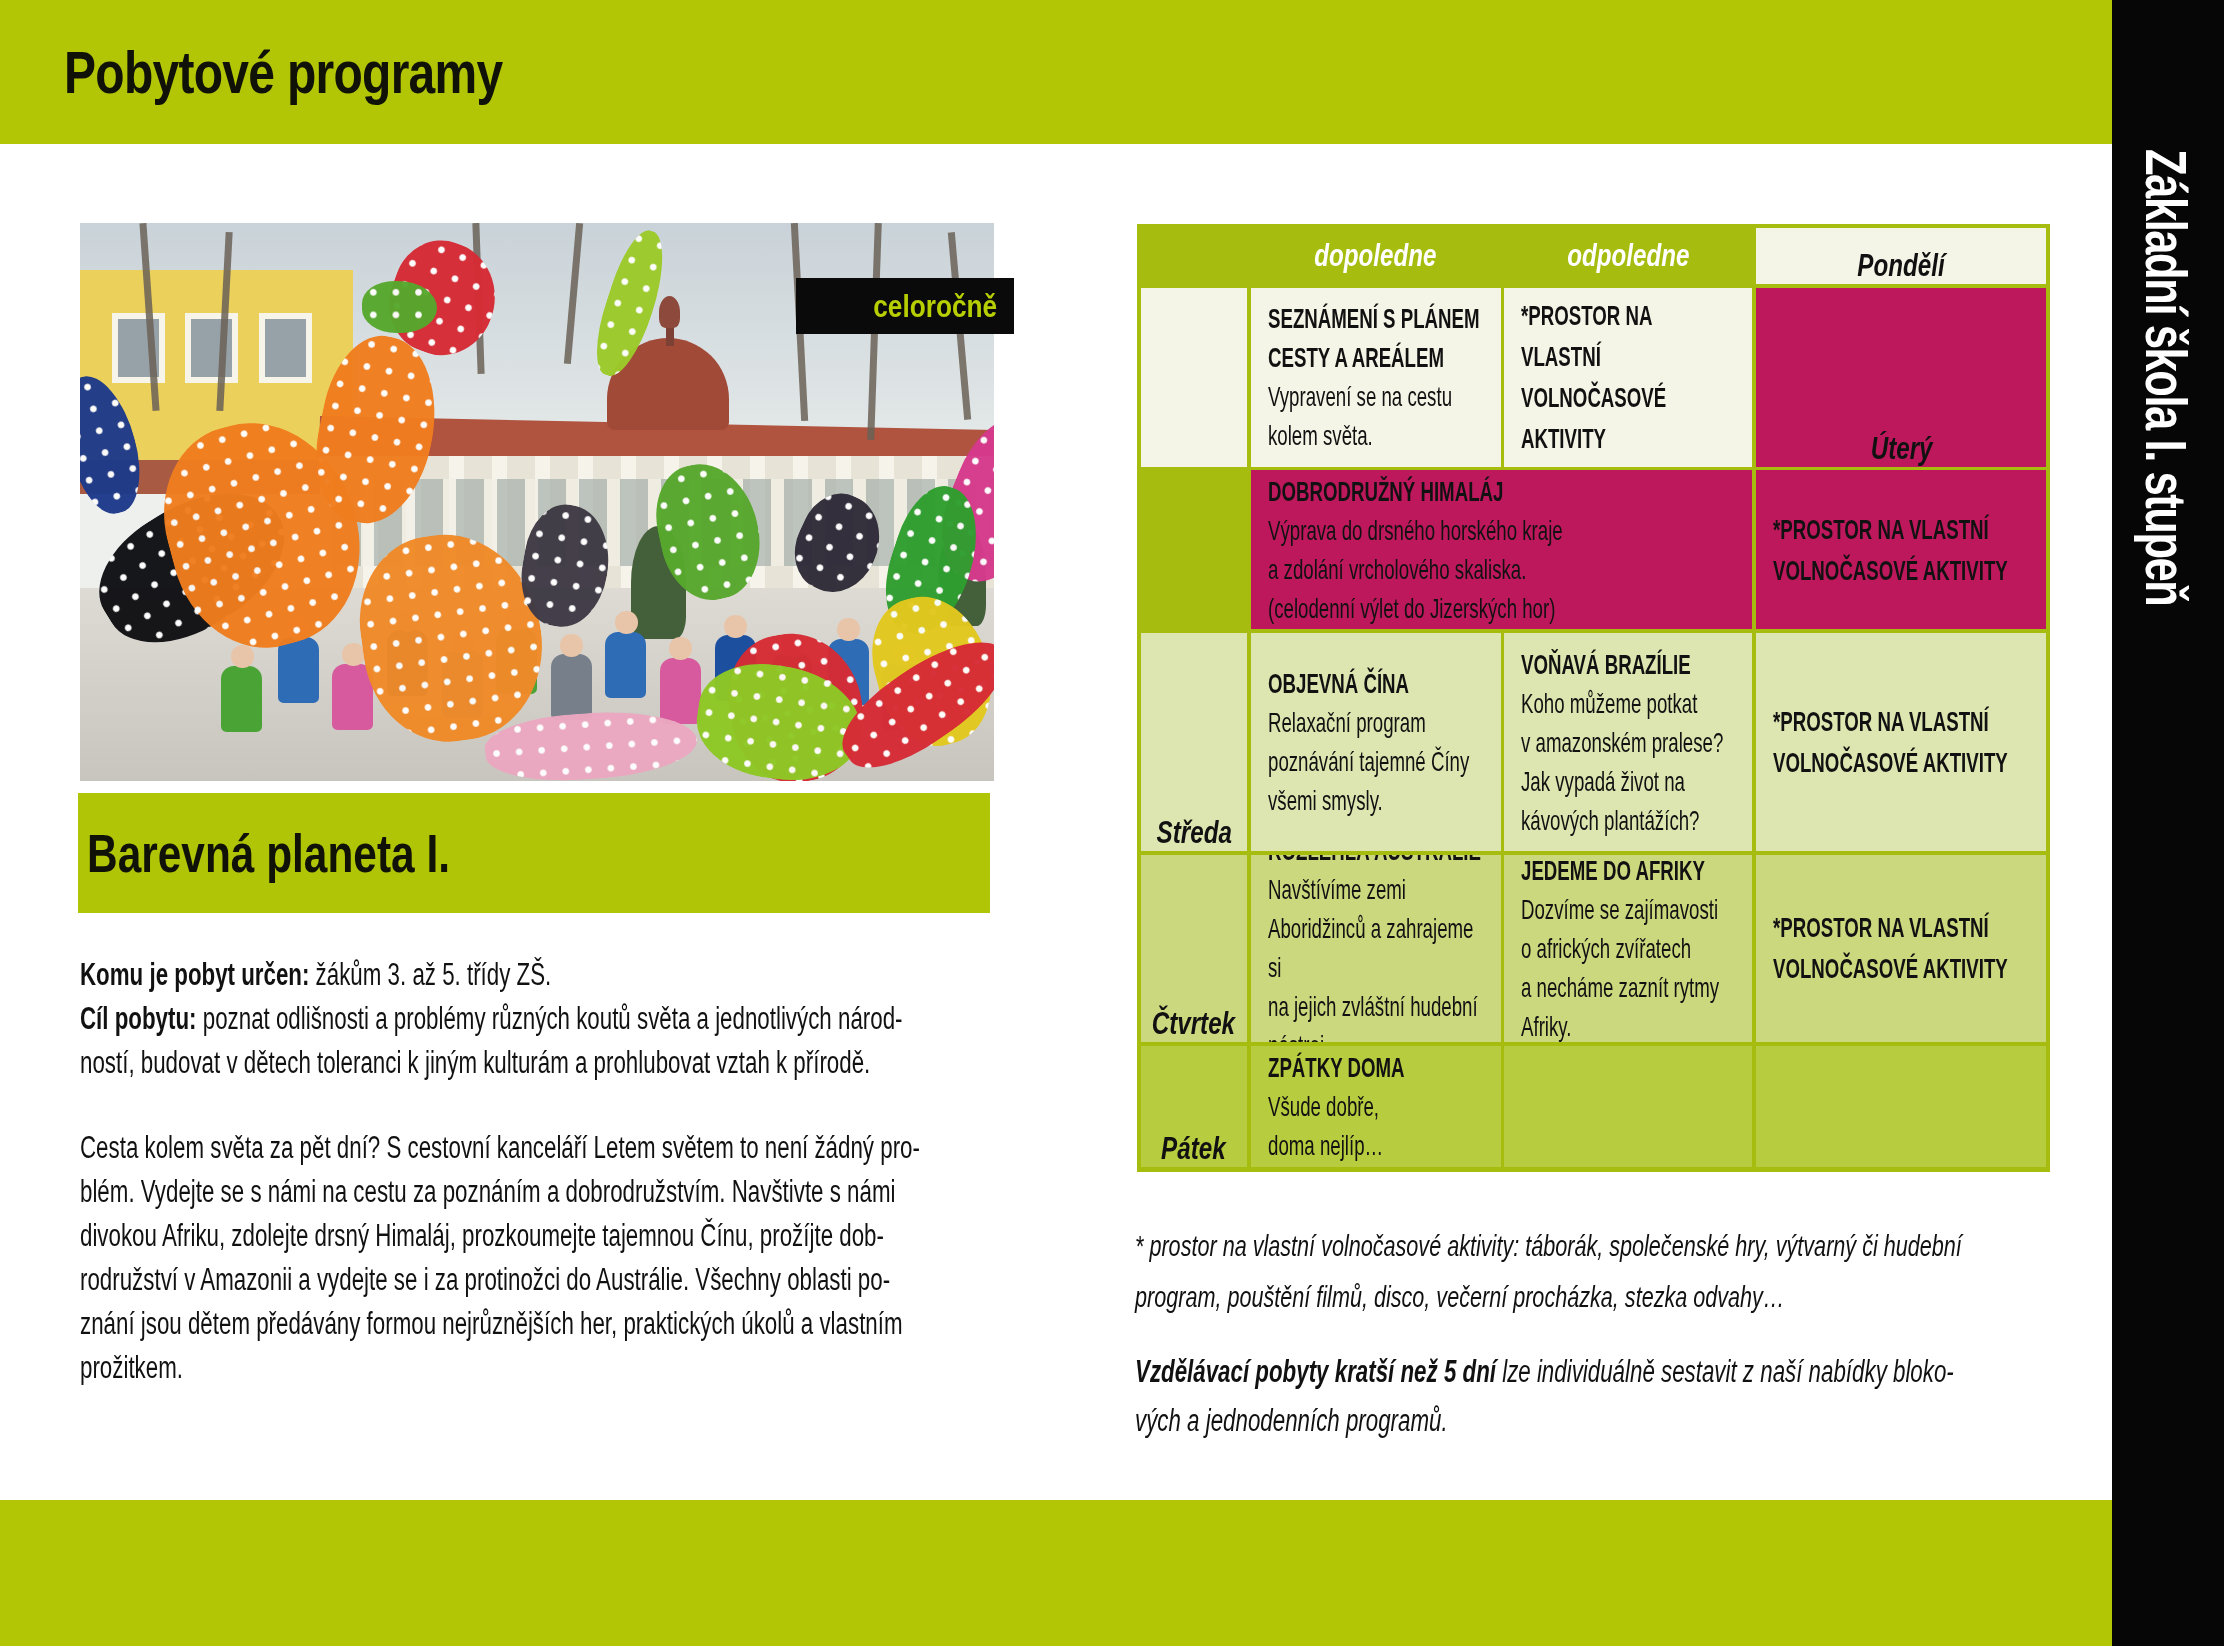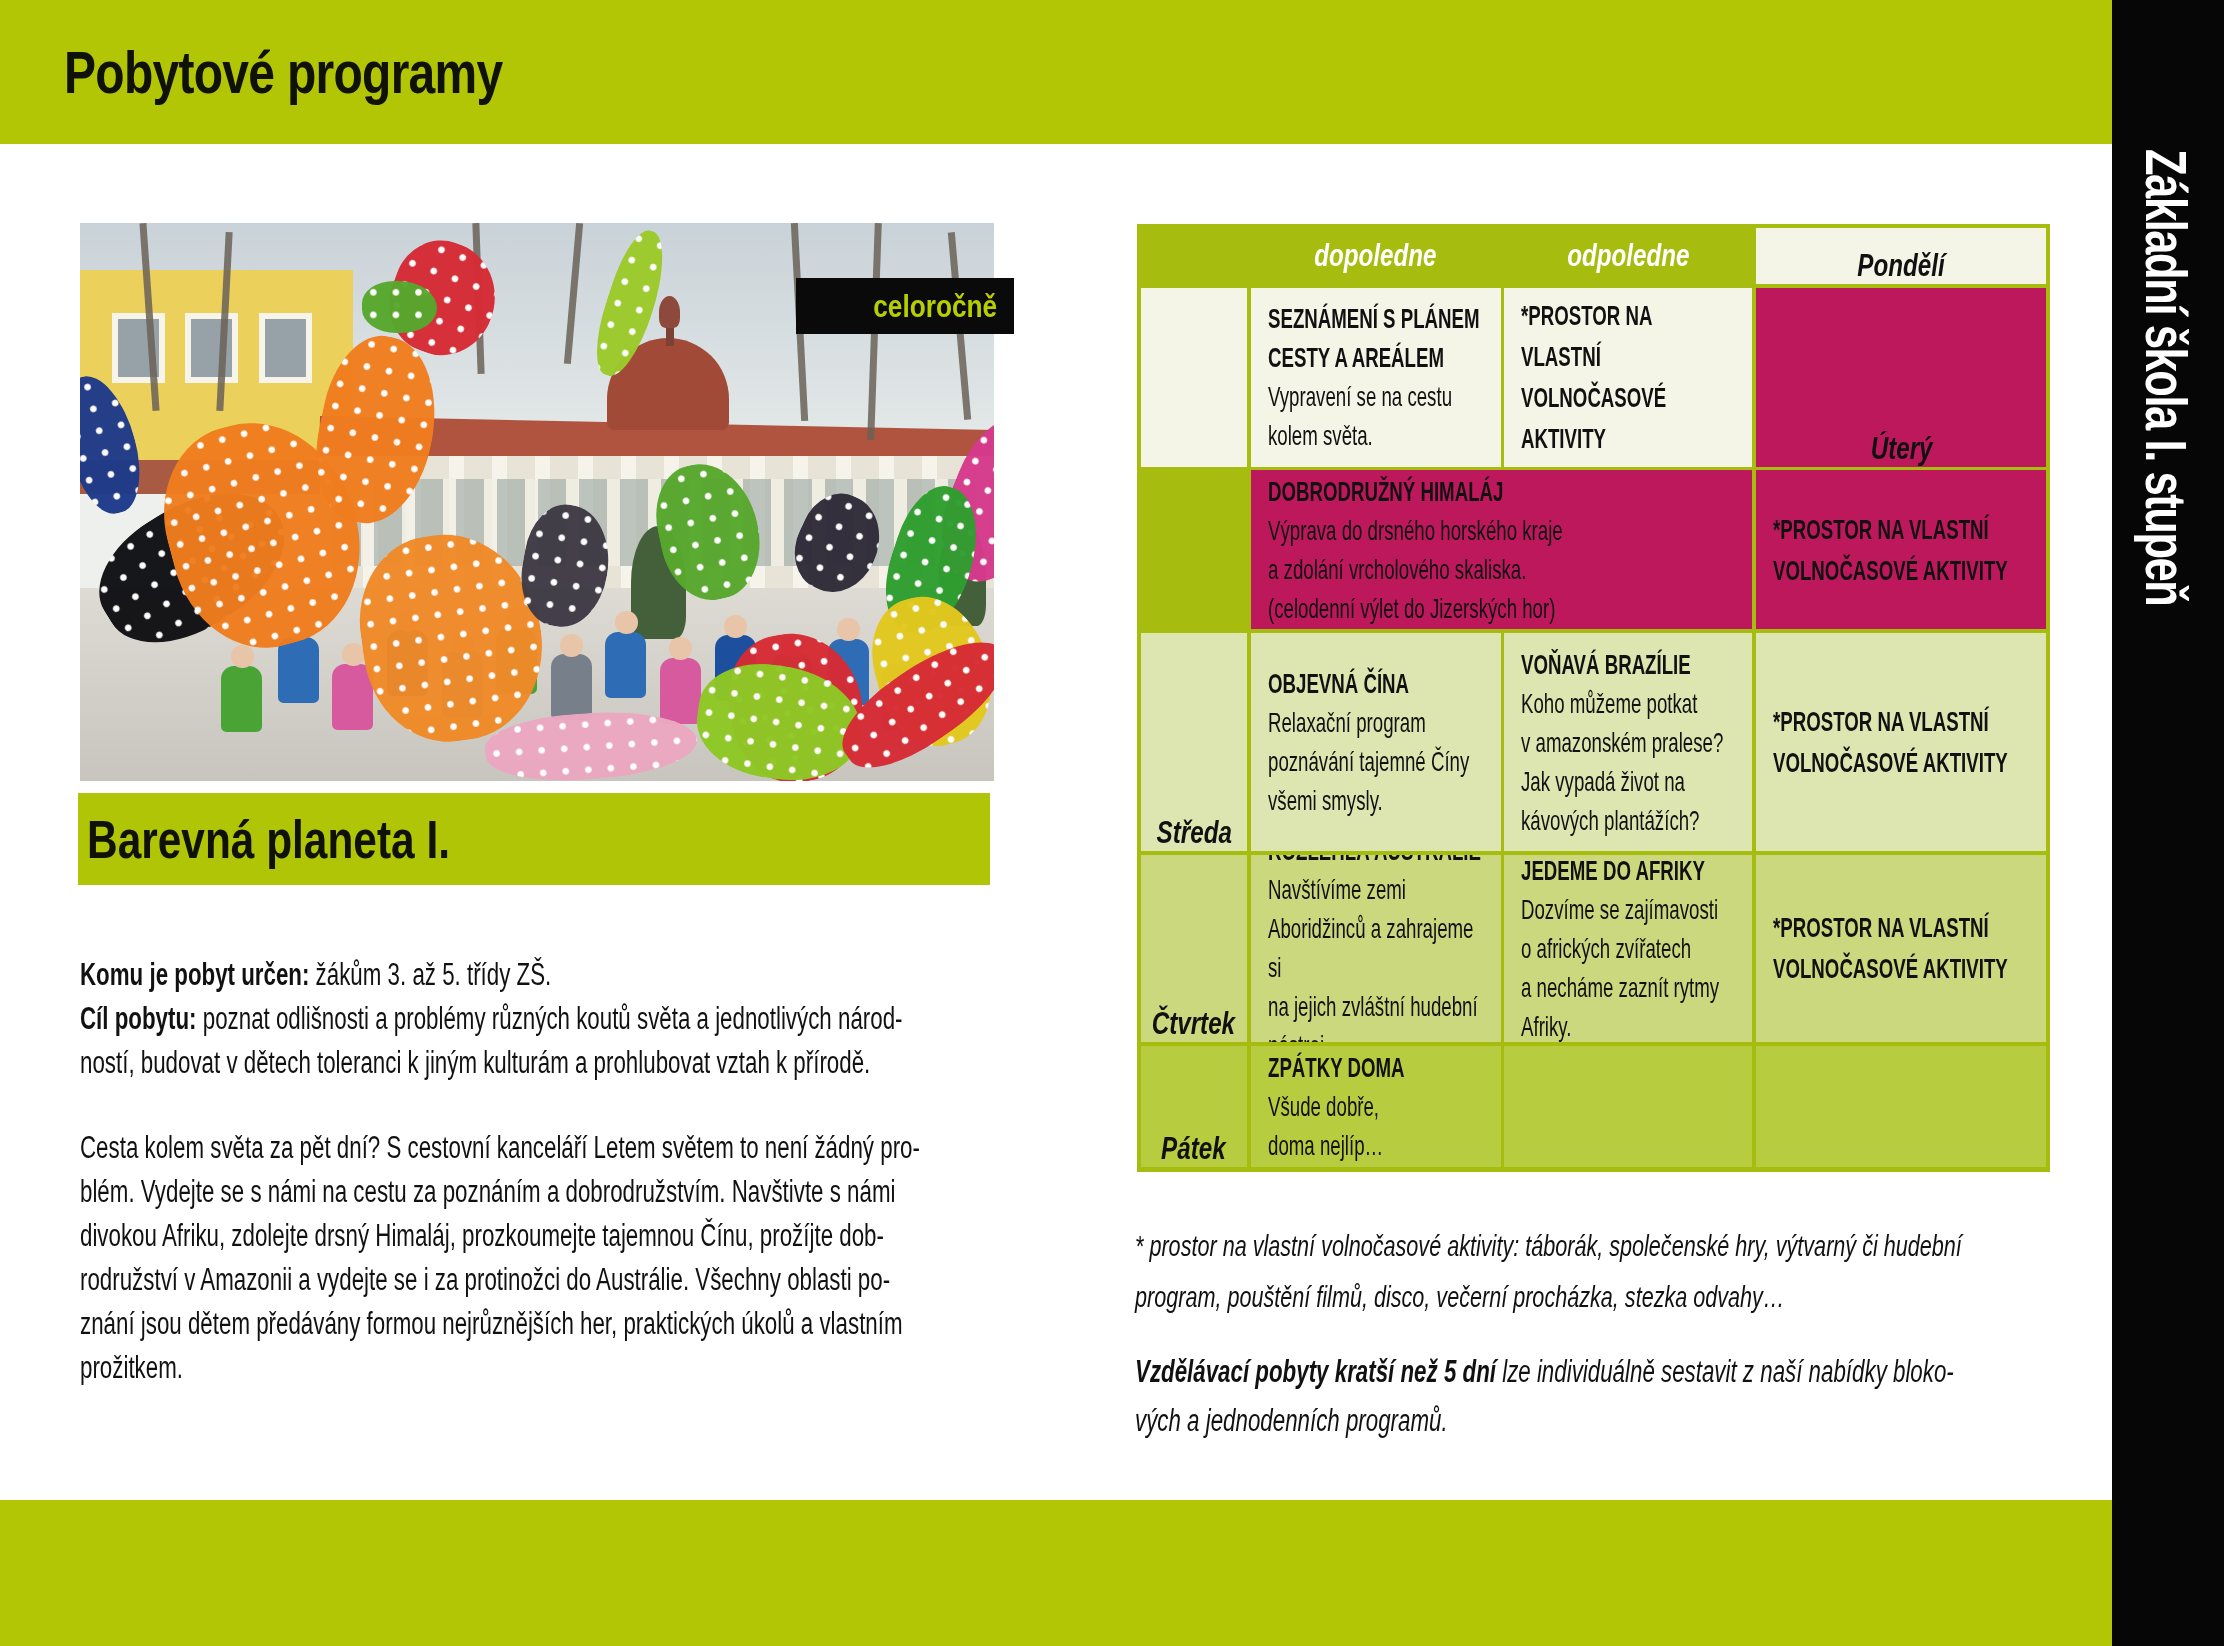--- a/index.html
+++ b/index.html
@@ -40,21 +40,21 @@
   .scarf{position:absolute;border-radius:45% 55% 50% 48%;
          background-image:radial-gradient(#ffffff 2.8px,rgba(255,255,255,0) 3.8px);
          background-size:22.6px 22.6px;opacity:.97;}
   .kid-body{position:absolute;width:41px;height:66px;border-radius:13px 13px 5.6px 5.6px;}
   .kid-head{position:absolute;width:22.6px;height:22.6px;border-radius:50%;background:#e8c5a8;}
 
   
   .badge{position:absolute;left:796px;top:278px;width:218px;height:56px;background:#0a0a0a;
          display:flex;align-items:center;justify-content:flex-end;padding-right:17px;box-sizing:border-box;}
   .badge span{color:#b7cf00;font-size:32px;font-weight:bold;transform:scaleX(0.82);transform-origin:100% 50%;}
-  .banner{position:absolute;left:78px;top:793px;width:912px;height:92px;background:#b0c505;
+  .banner{position:absolute;left:78px;top:793px;width:912px;height:120px;background:#b0c505;
           display:flex;align-items:center;}
   .banner span{font-size:53px;font-weight:bold;color:#101208;padding-left:11.3px;white-space:nowrap;
                transform:scaleX(0.8);transform-origin:0 50%;}
 
   
   .condp{width:1281px;transform:scaleX(0.72);transform-origin:0 0;}
   .intro1{position:absolute;left:80px;top:953px;font-size:31px;line-height:44px;white-space:pre-line;}
   .intro2{position:absolute;left:80px;top:1126px;font-size:31px;line-height:44px;white-space:pre-line;}
   .blab{font-weight:bold;}
 

